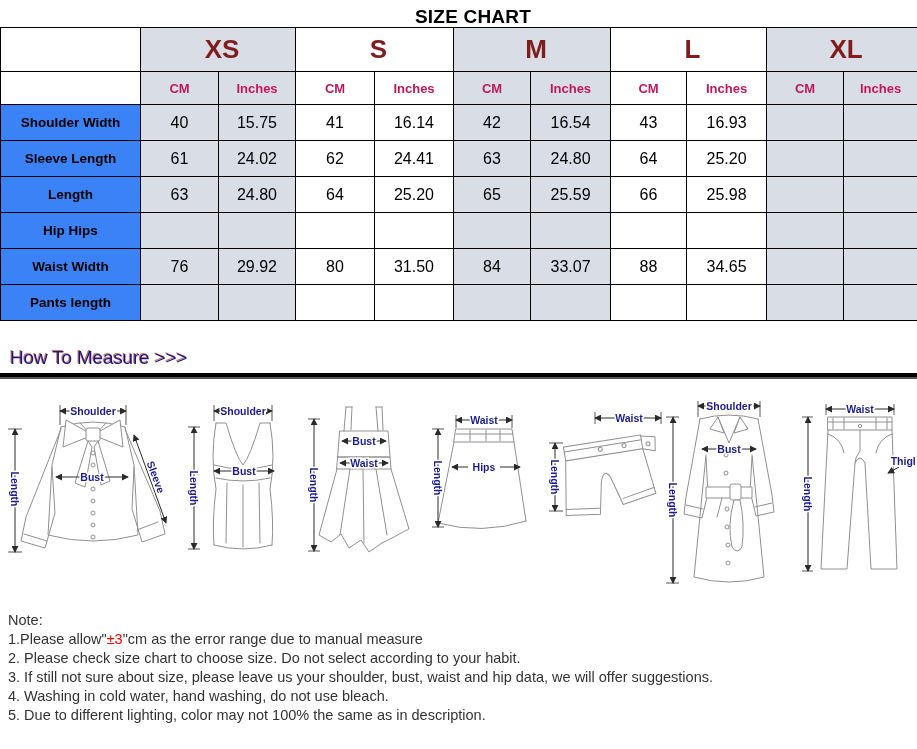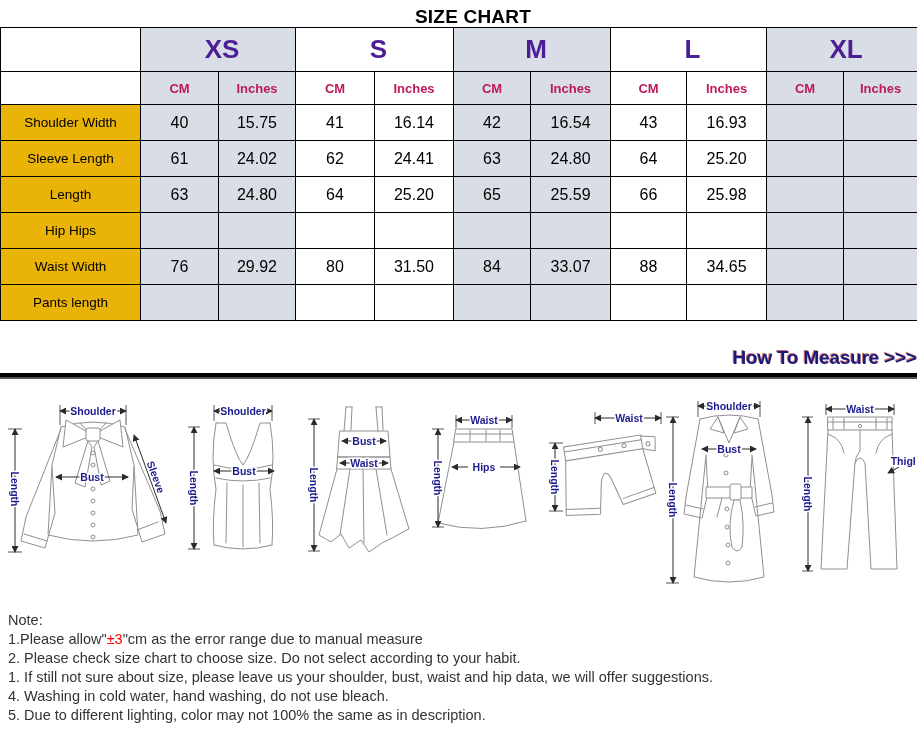--- a/index.html
+++ b/index.html
@@ -13,31 +13,30 @@
     padding-top:6px; height:27px; letter-spacing:0.2px;margin-left:29px;
   }
   
   table.size-table {
     width:917px; border-collapse:collapse; table-layout:fixed;
   }
   table.size-table th, table.size-table td {
     border:1px solid #000; text-align:center; vertical-align:middle;
     overflow:hidden; white-space:nowrap;
   }
-  tr.size-row th { height:44px; font-size:26px; font-weight:bold; color:#4c1d95;padding-left:8px; }
+  tr.size-row th { height:44px; font-size:26px; font-weight:bold; color:#7f1d1d;padding-left:8px; }
   tr.unit-row th { height:33px; font-size:13px; font-weight:bold; color:#be185d; }
-  td.row-label { height:36px; font-size:13.5px; font-weight:normal; background:#eab308; }
+  td.row-label { height:36px; font-size:13.5px; font-weight:bold; background:#3b82f6; }
   td.val { height:36px; font-size:16px; }
   .shade { background:#d9dde6; }
   
   .measure-heading {
-    margin:26px 0 0 10px; font-size:19px; font-weight:bold;
+    margin:26px 0 0 10px; font-size:19px; font-weight:normal;
     color:#1a1a7a; letter-spacing:-0.2px;
     text-shadow:-1px -1px 0 rgba(170,0,0,0.55);
-    text-align:right;
   }
   .divider {
     margin-top:4px; height:2px; width:917px;
     border-top:4px solid #000; border-bottom:2px solid #555;
   }
   
   .figs { position:relative; height:204px; margin-top:18px; }
   .figs svg { position:absolute; }
   .garment { stroke:#909090; stroke-width:1; fill:none; stroke-linejoin:round; stroke-linecap:round; }
   .garment-f { stroke:#909090; stroke-width:1; fill:#fff; stroke-linejoin:round; }
@@ -359,16 +358,16 @@
     <text class="lbl" transform="rotate(90 8 93)" x="8" y="97">Length</text>
     <line class="dim" x1="99" y1="66" x2="88" y2="72" marker-end="url(#ah)"></line>
     <text class="lbl" x="105" y="64">Thigh</text>
   </svg>
 </div>
 
 <div class="notes">
   <div>Note:</div>
   <div><span>1.Please allow"</span><span class="red">±3</span><span>"cm as the error range due to manual measure</span></div>
   <div>2. Please check size chart to choose size. Do not select according to your habit.</div>
-  <div>1. If still not sure about size, please leave us your shoulder, bust, waist and hip data, we will offer suggestions.</div>
+  <div>3. If still not sure about size, please leave us your shoulder, bust, waist and hip data, we will offer suggestions.</div>
   <div>4. Washing in cold water, hand washing, do not use bleach.</div>
   <div>5. Due to different lighting, color may not 100% the same as in description.</div>
 </div>
 
 </body></html>

